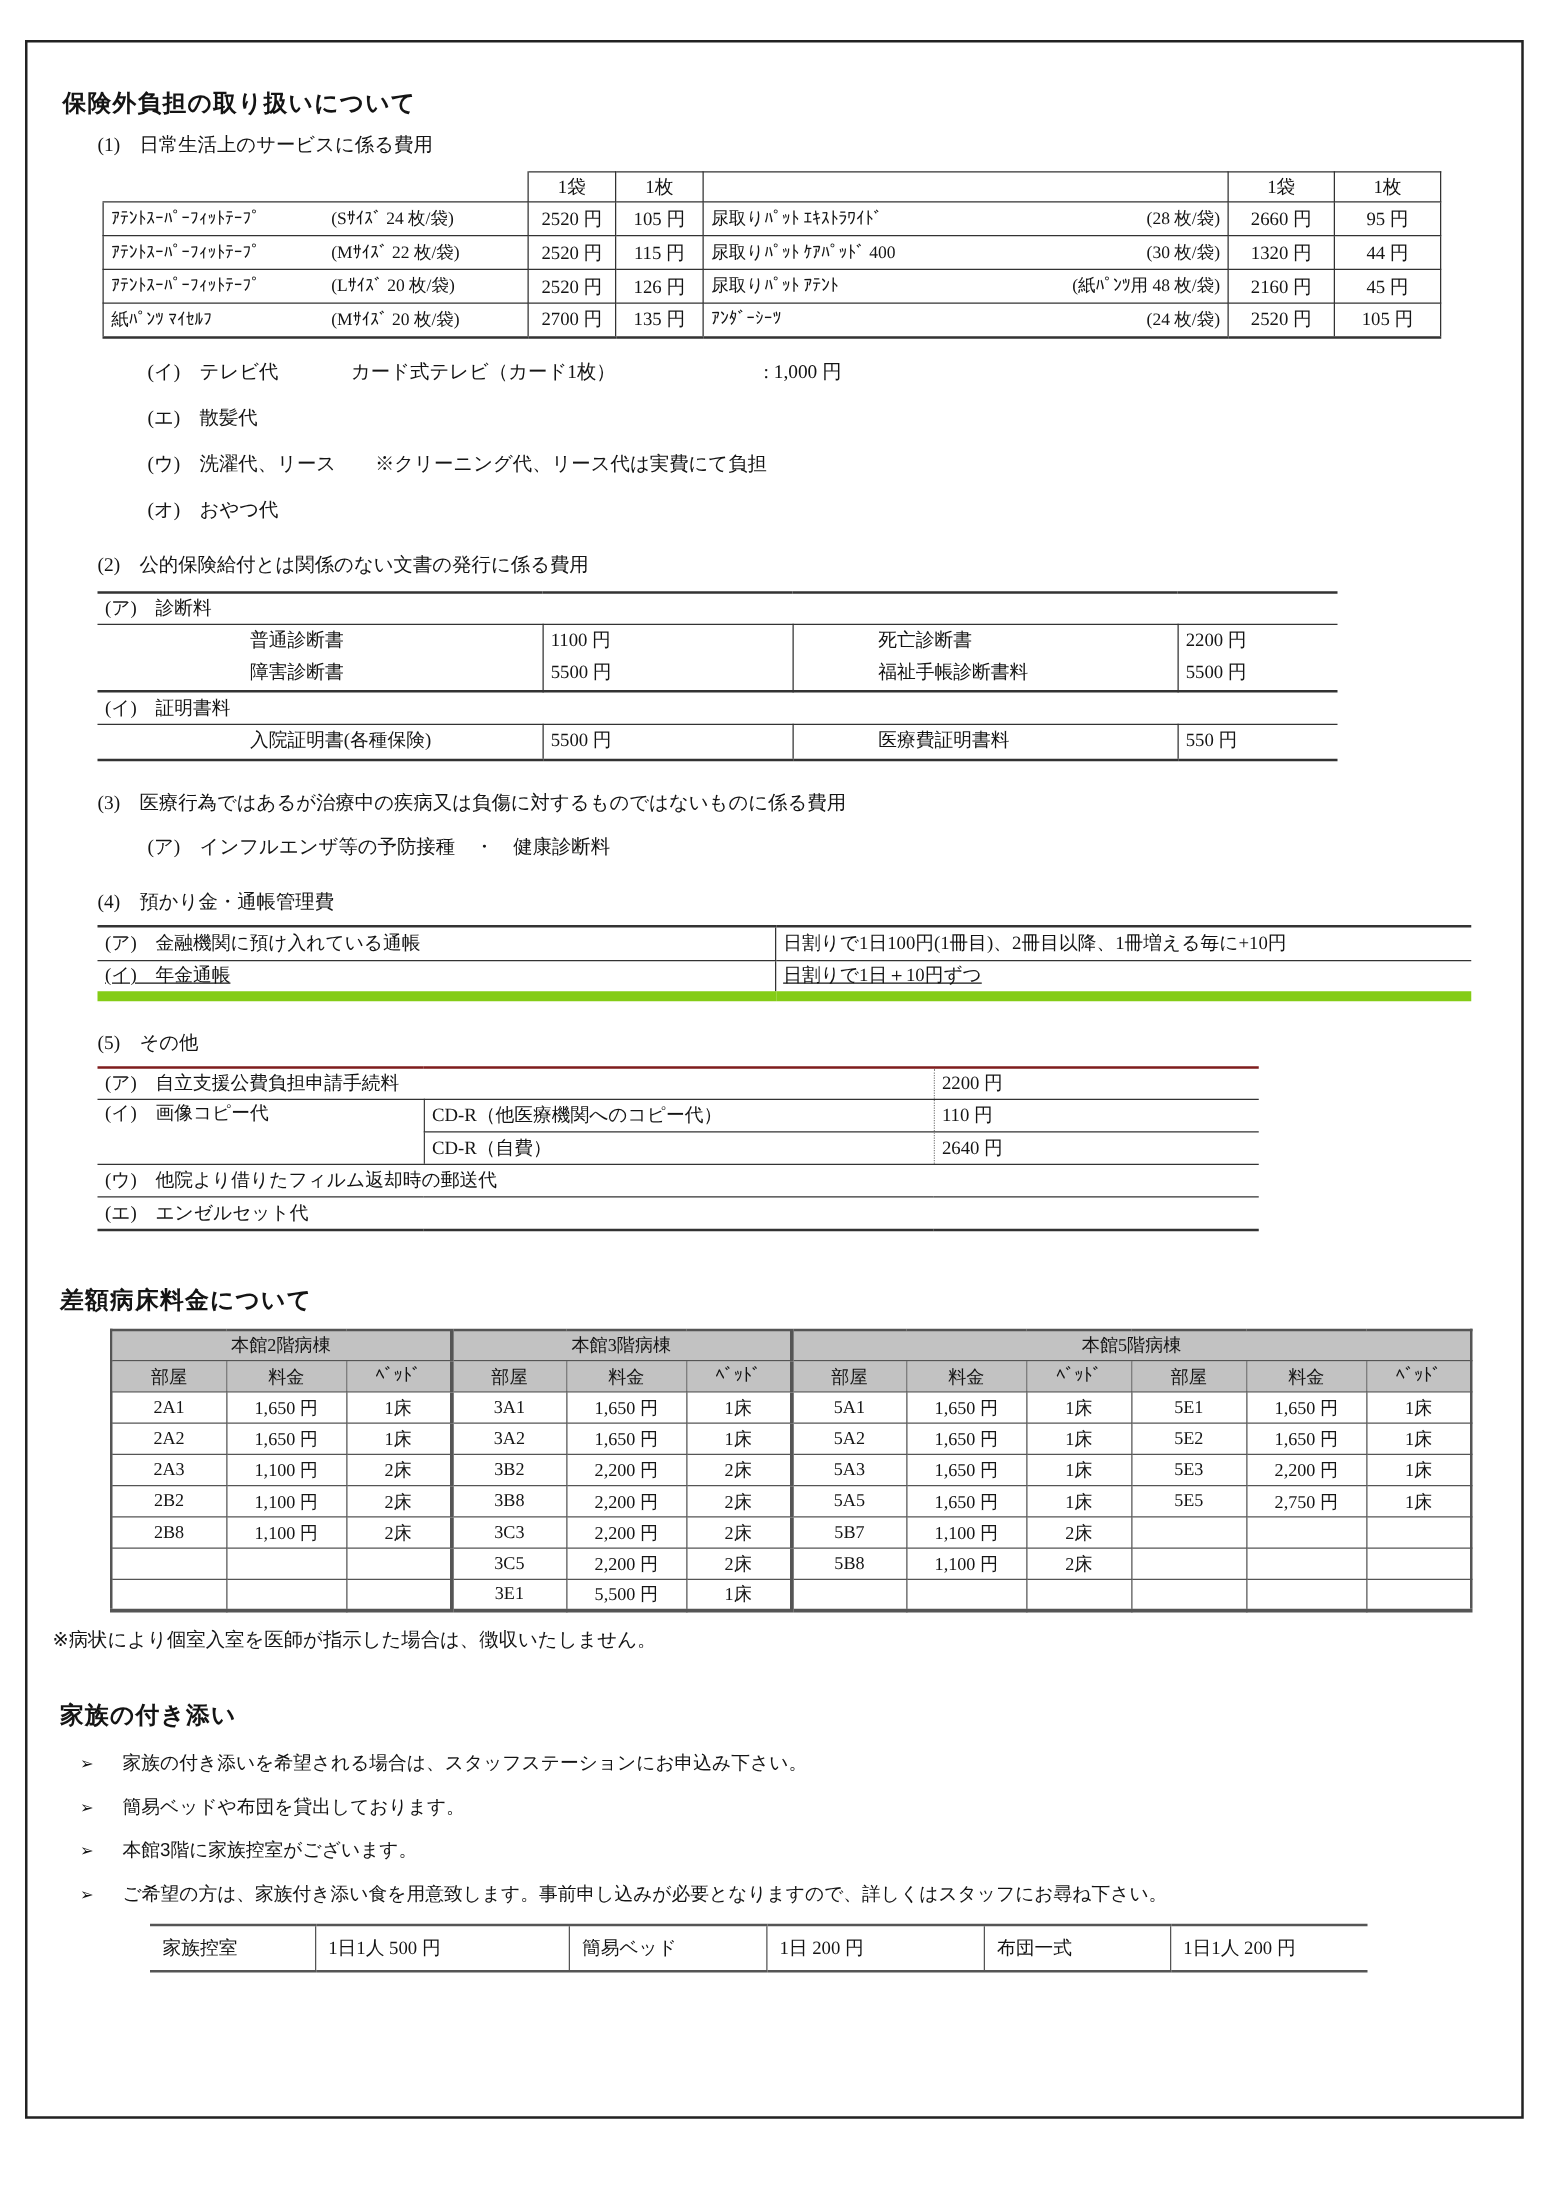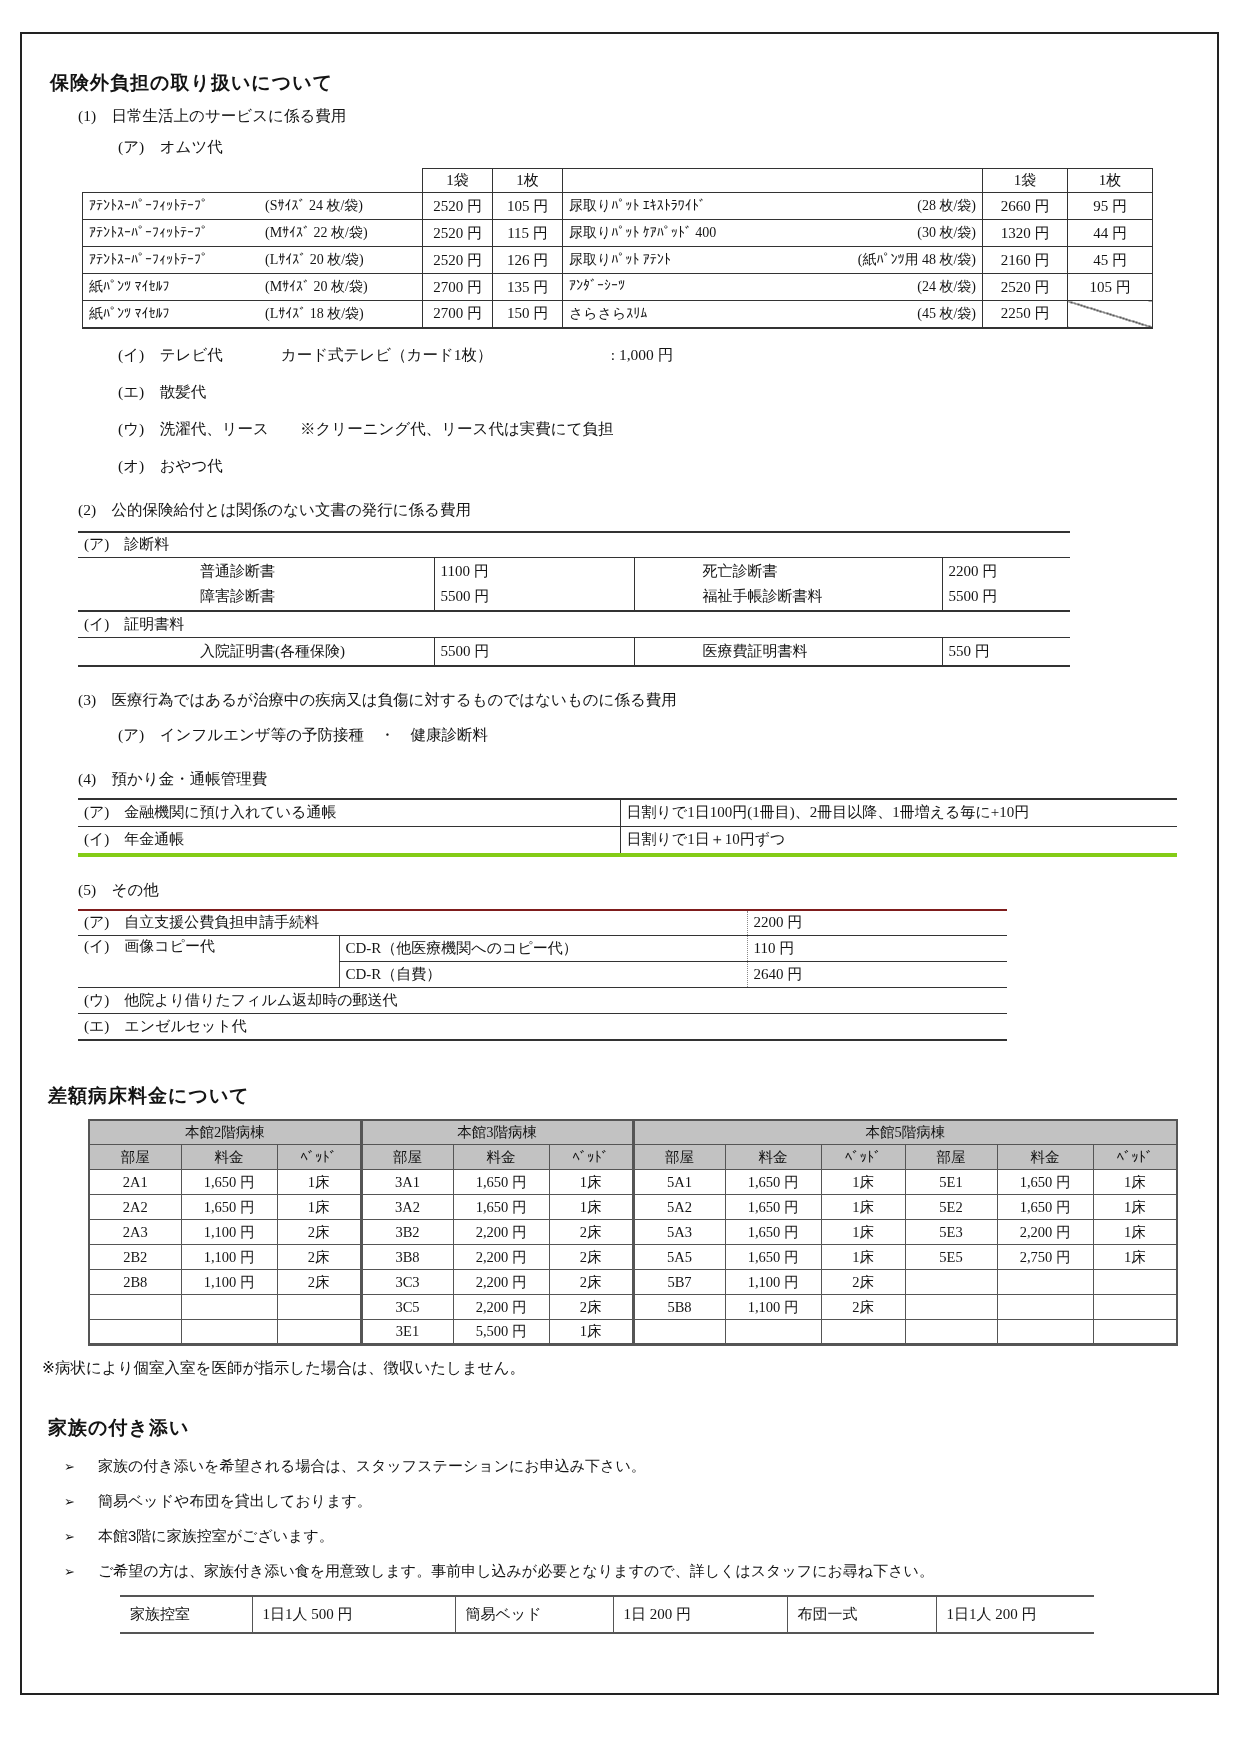--- a/index.html
+++ b/index.html
@@ -36,21 +36,21 @@
   .t2 td.vb { border-left:1px solid #333; }
   .t2 tr.last td { border-bottom:2px solid #333; }
   .t2 td.ind { padding-left:122px; }
   .t2 td.ind2 { padding-left:68px; }
   .t2 tr.dr td { height:52px; }
   .t2 tr.dr div, .t2 tr.sr div { line-height:25px; }
   
   .t4 { width:1099px; margin:8px 0 0 30px; }
   .t4 td { border-bottom:1px solid #333; height:28px; }
   .t4 tr:first-child td { border-top:2px solid #333; }
-  .t4 tr:last-child td { border-bottom:4px solid #84cc16; }
+  .t4 tr:last-child td { border-bottom:8px solid #84cc16;text-decoration:underline; }
   .t4 td.vb { border-left:1px solid #333; }
   
   .t5 { width:929px; margin:8px 0 0 30px; }
   .t5 td { border-bottom:1px solid #333; height:26px; }
   .t5 tr:first-child td { border-top:2px solid #7f1d1d; }
   .t5 tr:last-child td { border-bottom:2px solid #333; }
   .t5 td.vb { border-left:1px solid #444; }
   .t5 td.dotl { border-left:1px dotted #888; }
   
   .t6 { width:1088px; margin:10px 0 0 40px; font-size:14.5px; border:2px solid #555; border-bottom:3px solid #555; }
@@ -73,21 +73,20 @@
   .sp1 { margin-top:23px; }
 </style>
 </head>
 <body>
 
 <div class="page">
 <div class="frame">
 
   <h1 class="t-doc">保険外負担の取り扱いについて</h1>
   <div class="lvl1">(1)　日常生活上のサービスに係る費用</div>
-  <div class="lvl2">(ア)　オムツ代</div>
 
   <table class="t1">
     <colgroup>
           <col style="width:340px">
           <col style="width:70px">
           <col style="width:70px">
           <col style="width:420px">
           <col style="width:85px">
           <col style="width:85px">
         </colgroup>
@@ -144,33 +143,20 @@
       <td class="c">2700 円</td>
       <td class="c dotl">135 円</td>
       <td class="nm">
               <span class="rn">
                 <span>ｱﾝﾀﾞｰｼｰﾂ</span>
                 <span>(24 枚/袋)</span>
               </span>
             </td>
       <td class="c">2520 円</td>
       <td class="c dotl">105 円</td>
-    </tr>
-    <tr>
-      <td class="nm"><span class="iname">紙ﾊﾟﾝﾂ ﾏｲｾﾙﾌ</span><span>(Lｻｲｽﾞ 18 枚/袋)</span></td>
-      <td class="c">2700 円</td>
-      <td class="c dotl">150 円</td>
-      <td class="nm">
-              <span class="rn">
-                <span>さらさらｽﾘﾑ</span>
-                <span>(45 枚/袋)</span>
-              </span>
-            </td>
-      <td class="c">2250 円</td>
-      <td class="c dotl diag"></td>
     </tr>
   </tbody>
       </table>
 
   <div class="tvline">
     <span>(イ)　テレビ代</span><span class="mid">カード式テレビ（カード1枚）</span><span>: 1,000 円</span>
   </div>
   <div class="lvl2 gap-s">(エ)　散髪代</div>
   <div class="lvl2 gap-s">(ウ)　洗濯代、リース　　※クリーニング代、リース代は実費にて負担</div>
   <div class="lvl2 gap-s">(オ)　おやつ代</div>

